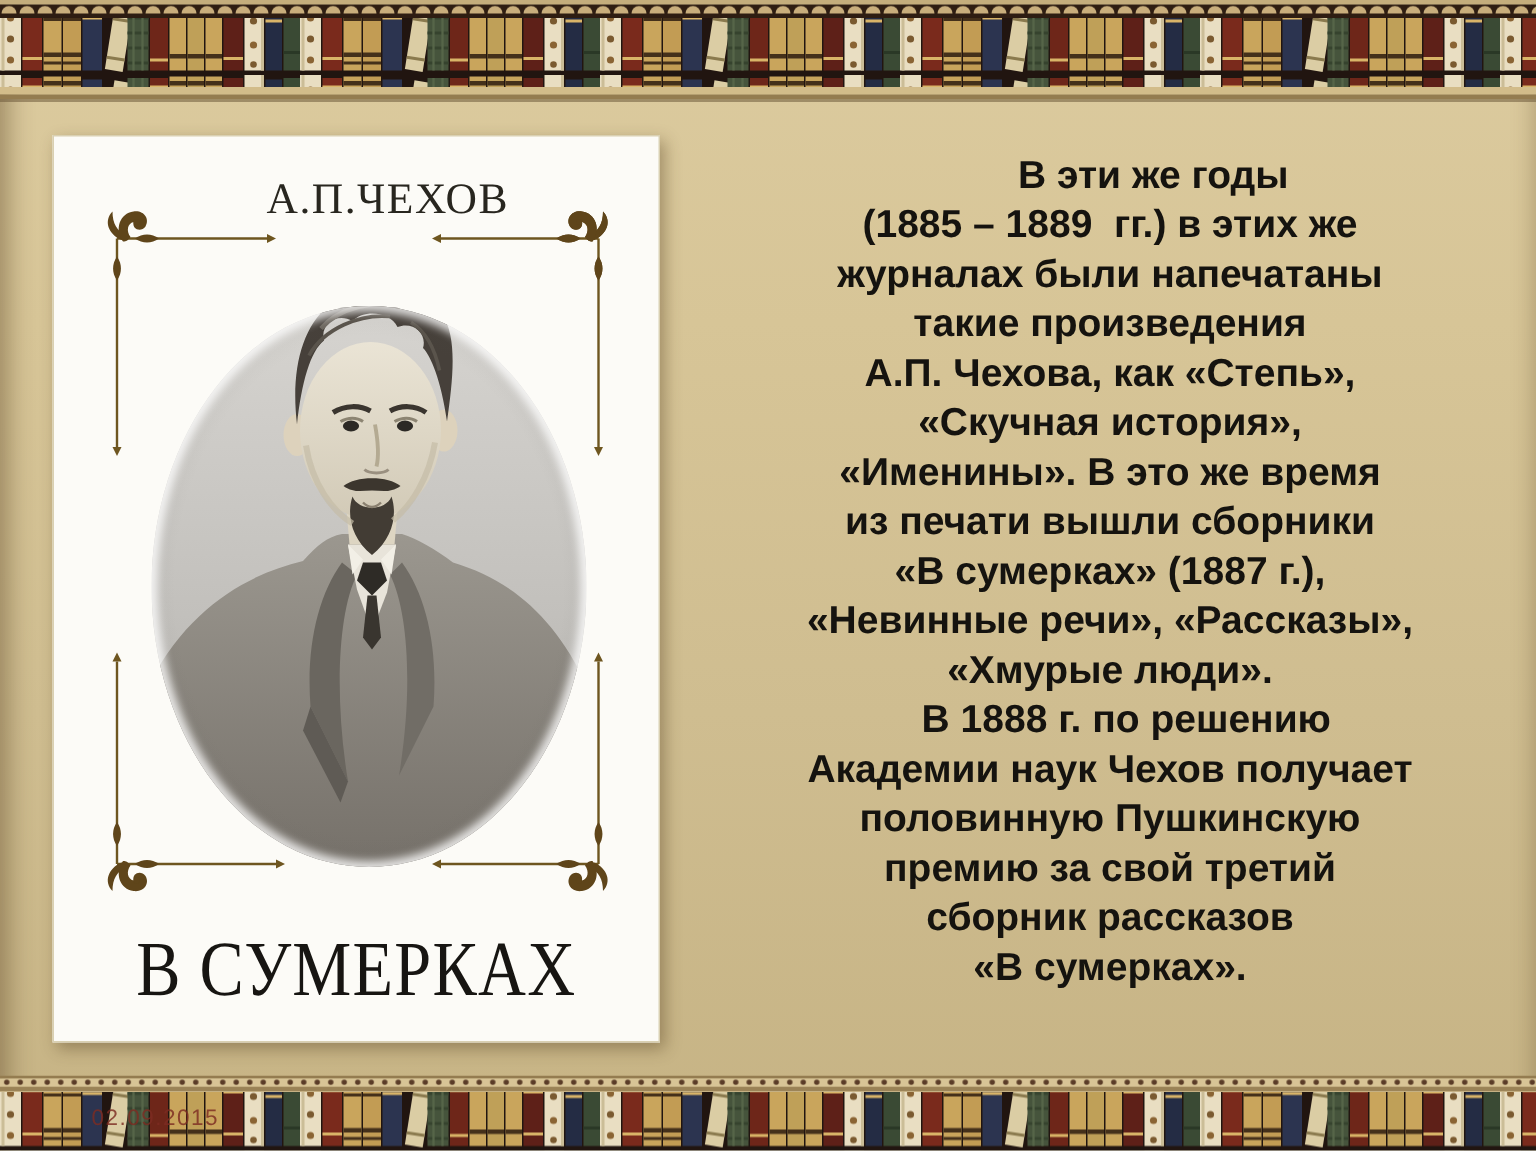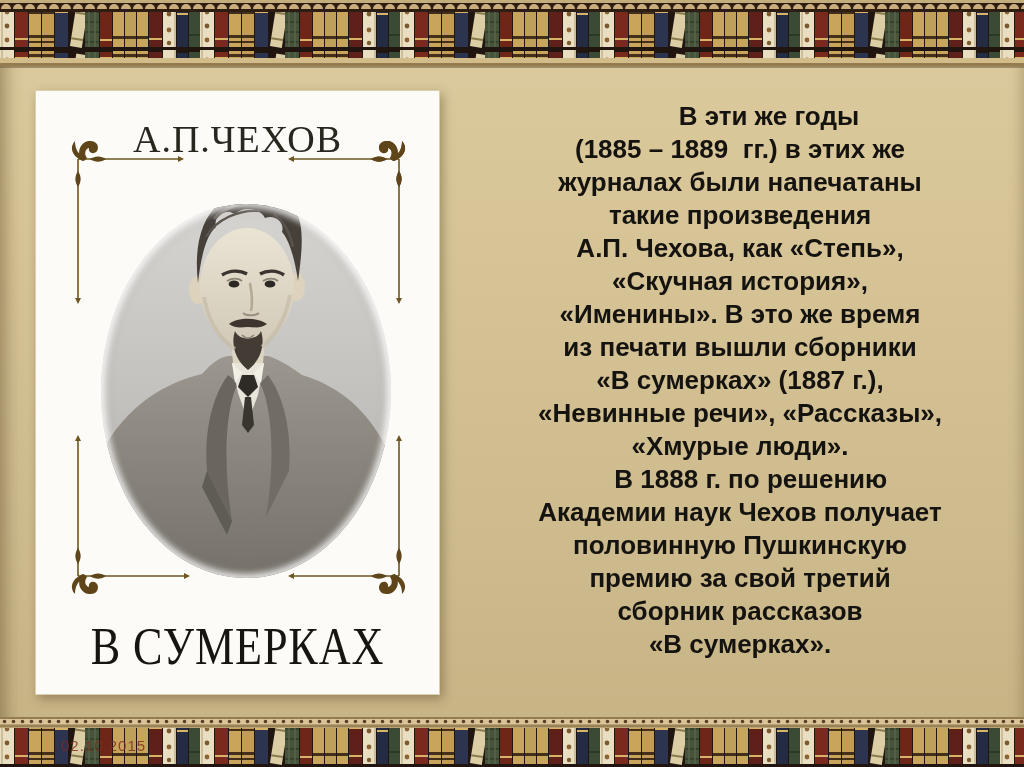--- a/index.html
+++ b/index.html
@@ -23,21 +23,21 @@
     position:absolute;left:35px;top:90px;width:405px;height:605px;
     background:#fcfbf7;
     border:1px solid #d9d0b2;
     box-shadow:3px 4px 10px rgba(70,50,20,.38);
     box-sizing:border-box;
   }
   .cover-author{
     position:absolute;left:0;top:26px;width:100%;
     text-align:center;
     font-family:"Liberation Serif","DejaVu Serif",serif;
-    font-size:38px;letter-spacing:1px;color:#28261f;
+    font-size:29px;letter-spacing:1px;color:#28261f;padding-left:21px;
   }
   .cover-title{
     position:absolute;left:0;top:526px;width:100%;
     text-align:center;
     font-family:"Liberation Serif","DejaVu Serif",serif;
     font-size:52px;letter-spacing:1px;color:#171512;
     transform:scaleX(.85);transform-origin:50% 50%;
     white-space:nowrap;
   }
   .cover-art{position:absolute;left:0;top:0;width:405px;height:605px;}
@@ -319,15 +319,15 @@
     <div class="text-line">«Невинные речи», «Рассказы»,</div>
     <div class="text-line">«Хмурые люди».</div>
     <div class="text-line">&nbsp;&nbsp;&nbsp;В 1888 г. по решению</div>
     <div class="text-line">Академии наук Чехов получает</div>
     <div class="text-line">половинную Пушкинскую</div>
     <div class="text-line">премию за свой третий</div>
     <div class="text-line">сборник рассказов</div>
     <div class="text-line">«В сумерках».</div>
   </div>
 
-  <div class="footer-date">02.10.2015</div>
+  <div class="footer-date">02.09.2015</div>
 
 </div>
 
 </body></html>

